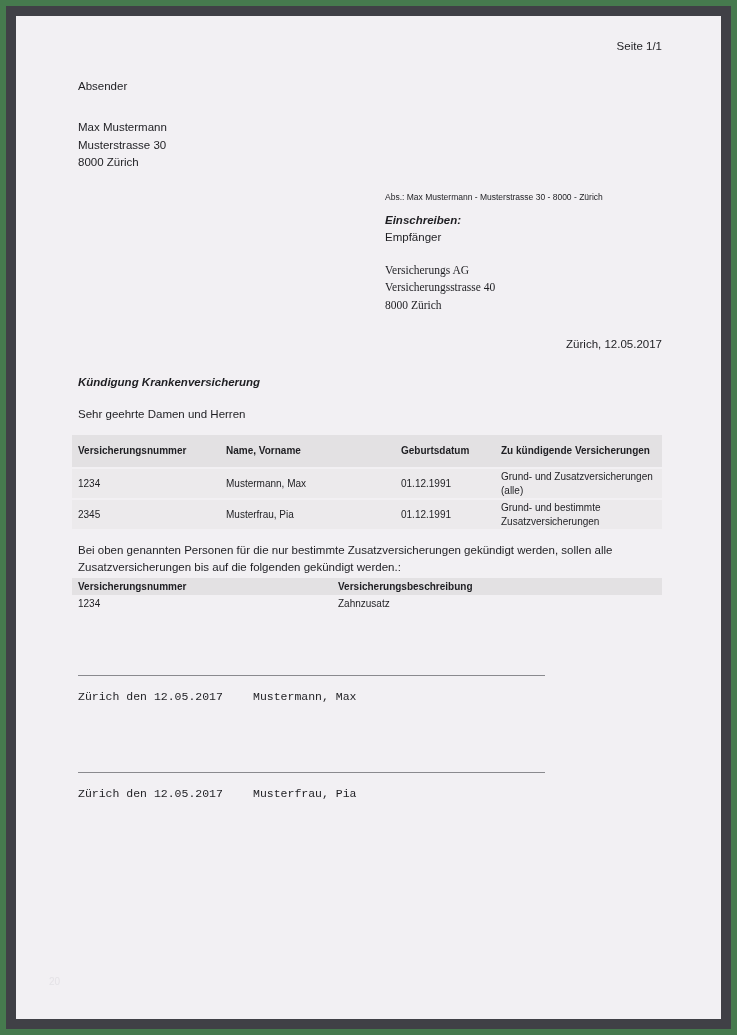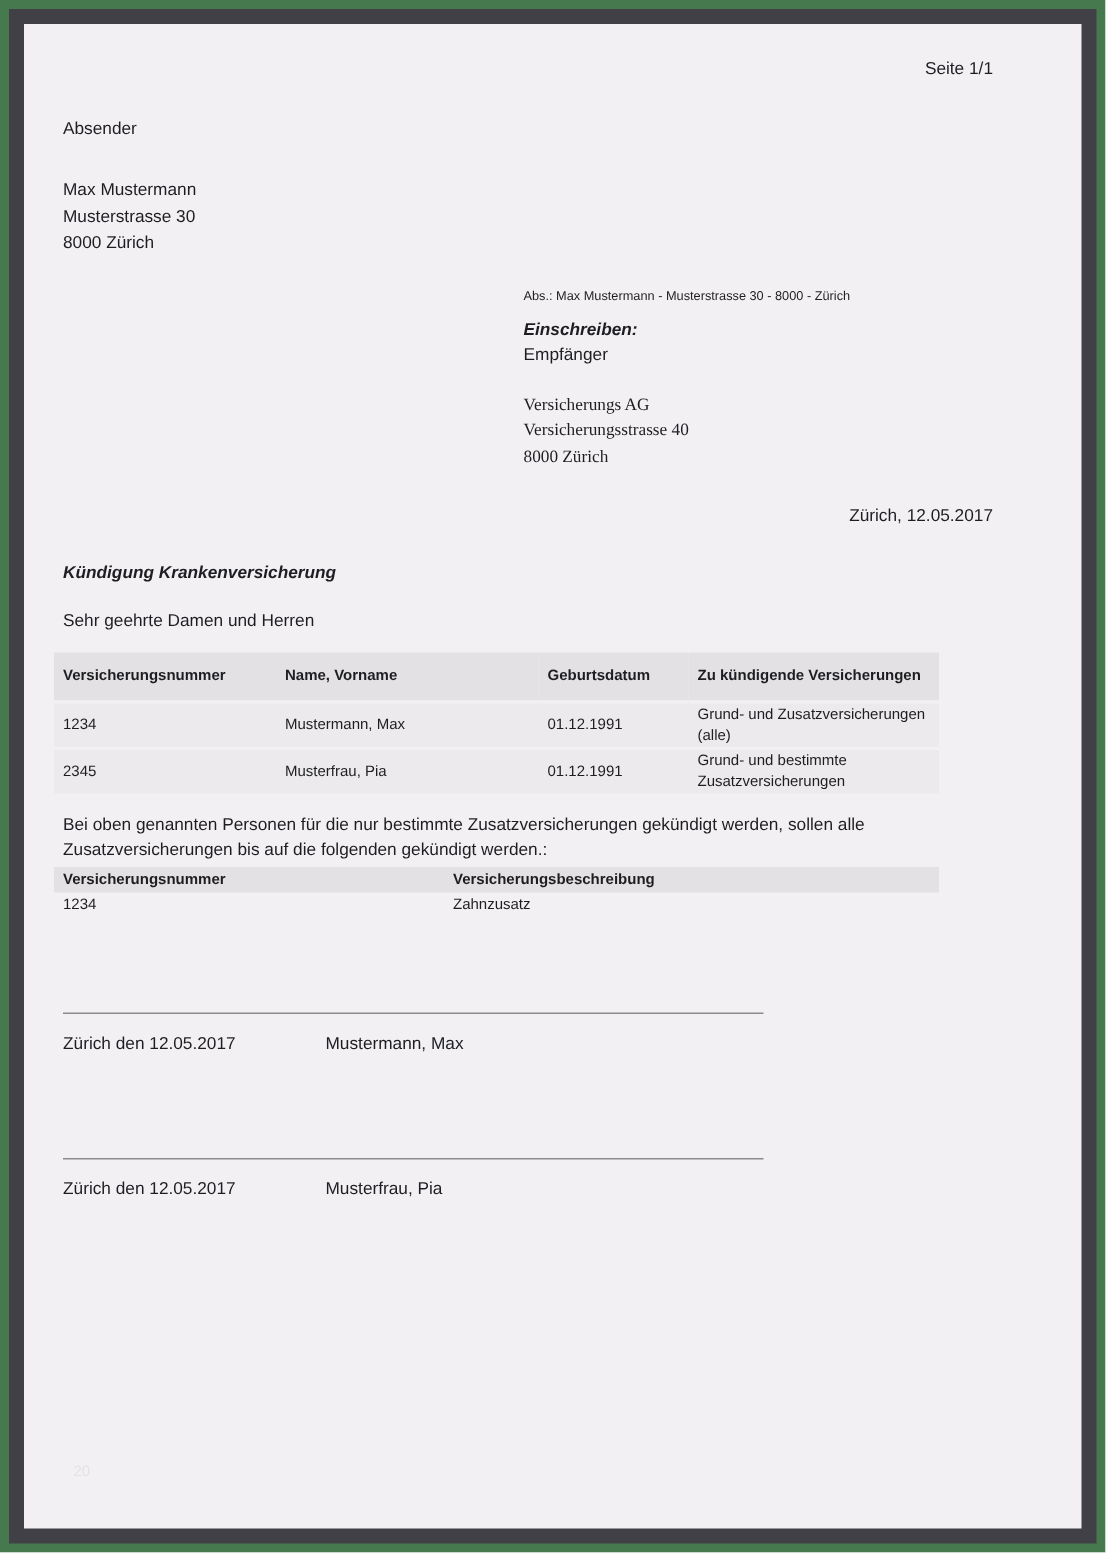--- a/index.html
+++ b/index.html
@@ -3,21 +3,21 @@
 <meta charset="utf-8">
 <style>
   * { margin:0; padding:0; box-sizing:border-box; }
   html,body { width:737px; height:1035px; }
   body { font-family:"Liberation Sans", sans-serif; }
 
   .frame { width:737px; height:1035px; background:#467a4e; padding:6px; }
   .frame-inner { width:100%; height:100%; background:#404046; padding:10px; }
   .paper {
     width:100%; height:100%; background:#f2f0f3; color:#1e1e22;
-    padding:0 59px 0 26px; overflow:hidden; position:relative;
+    padding:0 59px 0 62px; overflow:hidden; position:relative;
     font-size:11.5px; line-height:17px;
   }
 
   .bold { font-weight:bold;font-style:italic; }
 
   .page-number { margin-top:22px; text-align:right; line-height:17px; }
 
   .sender-label { margin-top:23px; line-height:17px; }
   .sender-address { margin-top:24px; line-height:17.5px; }
 
@@ -40,21 +40,21 @@
   .t1 { margin-top:14px; }
   th, td { padding:0 6px; vertical-align:middle; text-align:left; font-weight:normal; }
   thead th { background:#e3e1e3; font-weight:bold; line-height:14px; }
   .t1 thead th { height:32px; }
   .t1 tbody td { background:#eceaec; height:31px; line-height:14px; }
   .t1 tbody tr td { border-top:2px solid #f2f0f3; }
   .t2 { margin-top:2px; }
   .t2 thead th { height:17px; line-height:13px; }
   .t2 tbody td { height:17px; line-height:13px; }
 
-  .sig { margin-top:63px; }
+  .sig { margin-top:63px;font-family:Liberation Mono, monospace; }
   .sig.second { margin-top:68px; }
   .sig-line { width:467px; border-top:1px solid #8a8a8e; height:0; }
   .sig-row { display:flex; margin-top:13px; line-height:15px; }
   .sig-row .place { width:175px; }
 
   .watermark {
     position:absolute; left:33px; bottom:32px;
     font-size:10px; color:#e4e2e6; line-height:10px;
   }
 </style>

